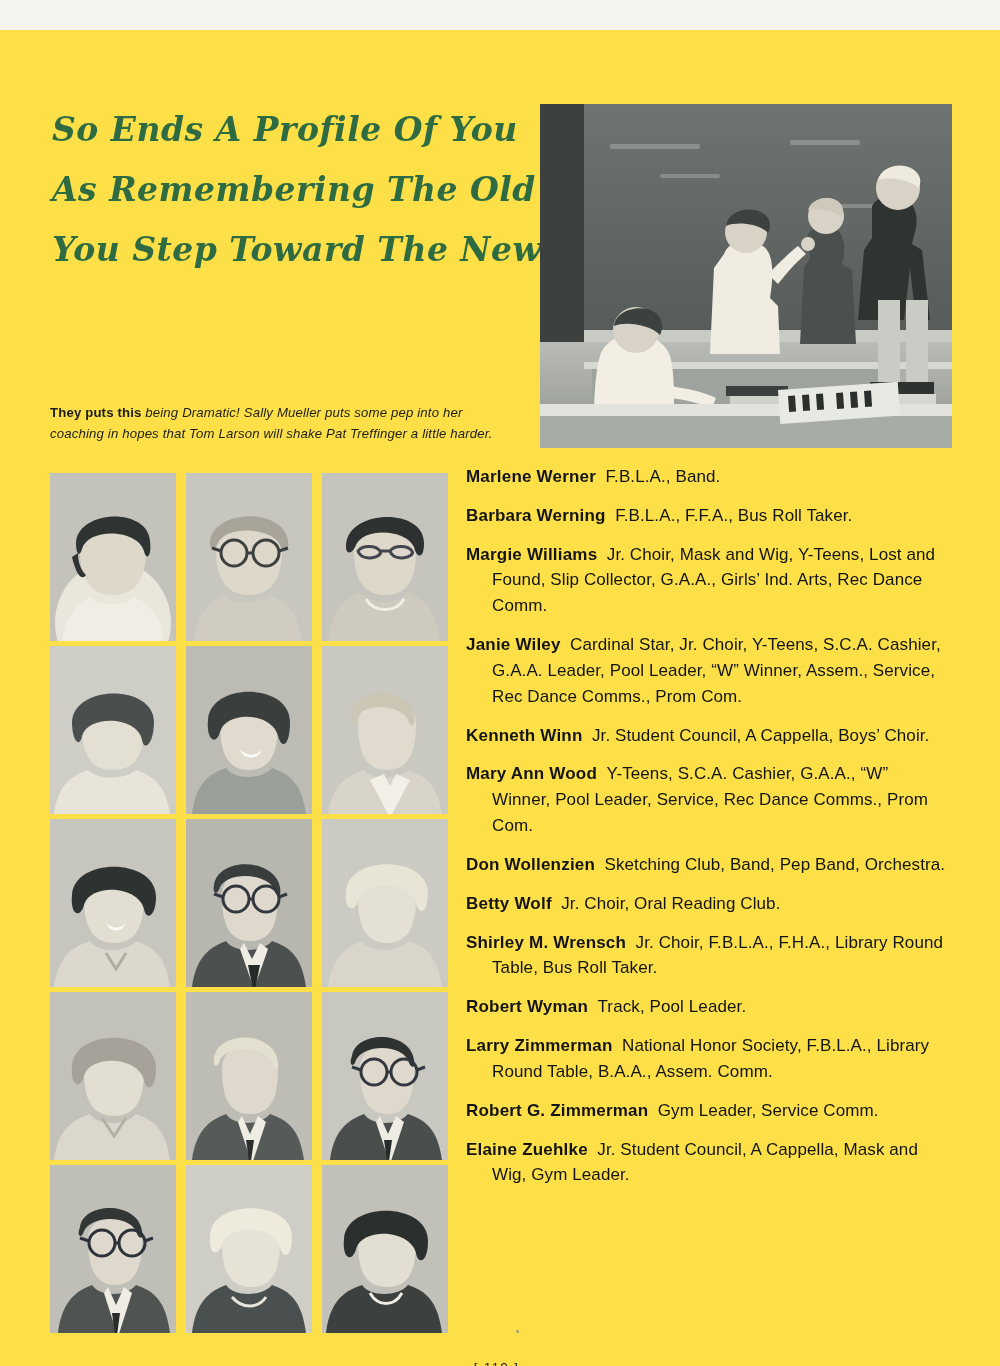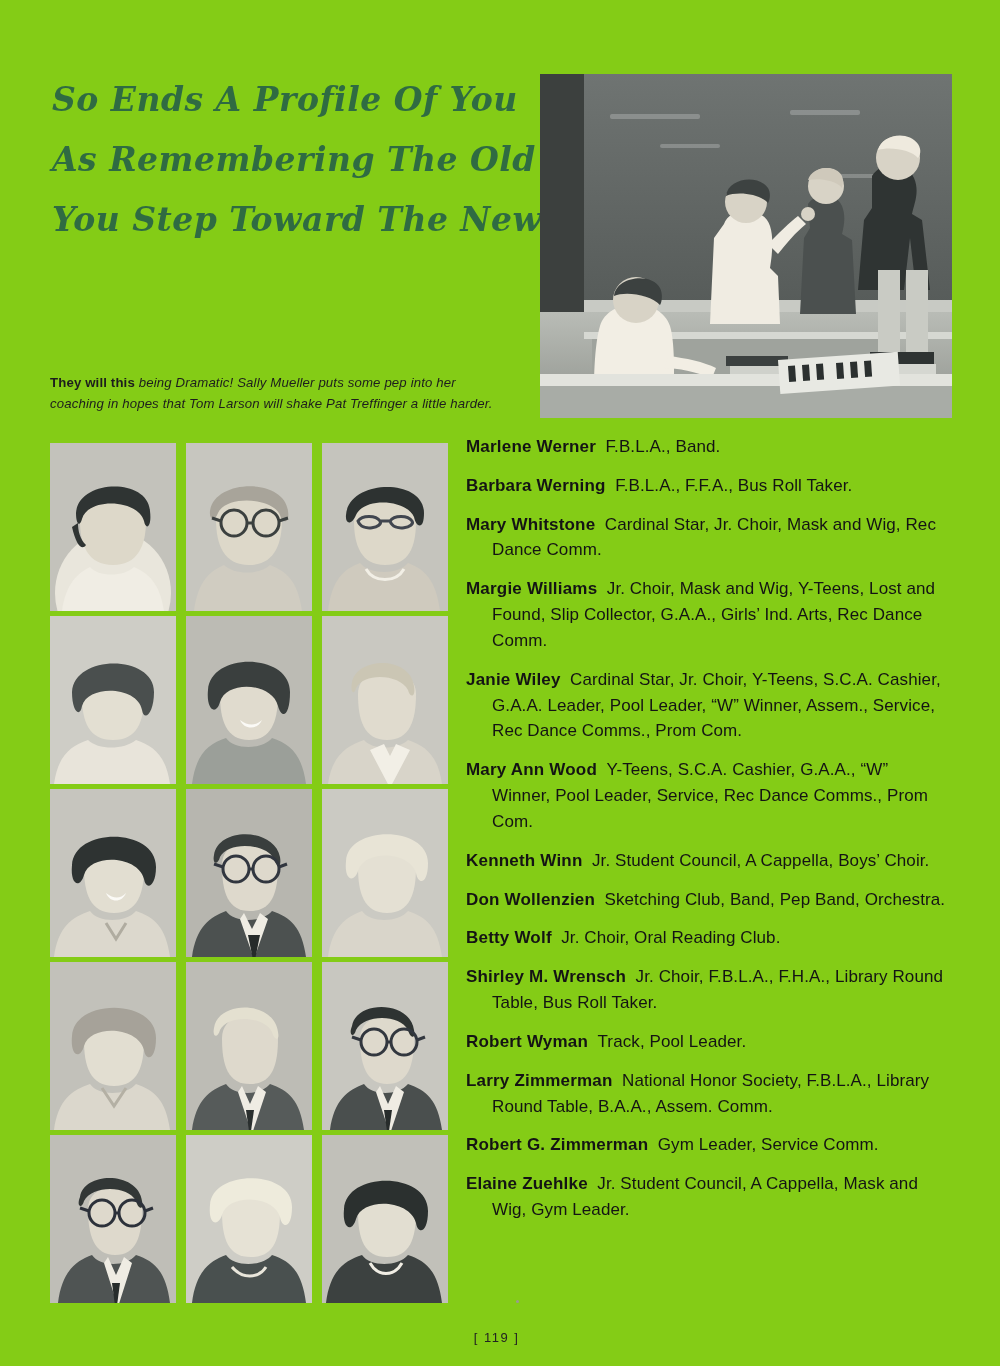--- a/index.html
+++ b/index.html
@@ -11,21 +11,22 @@
     width: 1000px;
     height: 1366px;
     position: relative;
     font-family: "Liberation Sans", sans-serif;
     background: #f4f3ee;
     overflow: hidden;
   }
   .page {
     position: absolute;
     inset: 0;
-    background: #84cc16;
+    background: #fde047;
+    margin-top: 30px;
   }
   
   .headline {
     position: absolute;
     left: 52px;
     top: 70px;
     width: 470px;
     color: #2f6b42;
     font-family: "DejaVu Serif", serif;
     font-style: italic;
@@ -217,21 +218,21 @@
           <rect x="276" y="290" width="7" height="16" transform="rotate(-4 276 290)"></rect>
           <rect x="296" y="289" width="7" height="16" transform="rotate(-4 296 289)"></rect>
           <rect x="310" y="288" width="7" height="16" transform="rotate(-4 310 288)"></rect>
           <rect x="324" y="287" width="7" height="16" transform="rotate(-4 324 287)"></rect>
         </g>
       </g>
     </svg>
   </div>
 
   <div class="caption">
-    <b>They will this</b><span> being Dramatic! Sally Mueller puts some pep into her coaching in hopes that Tom Larson will shake Pat Treffinger a little harder.</span>
+    <b>They puts this</b><span> being Dramatic! Sally Mueller puts some pep into her coaching in hopes that Tom Larson will shake Pat Treffinger a little harder.</span>
   </div>
 
   <div class="portraits">
     <div class="portrait">
       <svg width="126" height="168" viewBox="0 0 126 168">
           <rect width="126" height="168" fill="#c3c2bb"></rect>
           <ellipse cx="63" cy="150" rx="58" ry="62" fill="#e9e6dc"></ellipse>
           <path d="M30 78c0-34 66-34 66 0 0 24-8 44-33 44S30 102 30 78z" fill="#ddd8c9"></path>
           <path d="M26 70c2-34 72-36 74-2 2 16-4 20-6 10-6-22-56-24-62-2-2 8-6 6-6-6z" fill="#2f3433"></path>
           <path d="M22 84c4 18 10 24 14 18-6-6-8-14-8-22z" fill="#2f3433"></path>
@@ -402,33 +403,30 @@
   </div>
 
   <div class="listing">
     <div class="entry">
       <p><span class="nm">Marlene Werner</span>&nbsp;&nbsp;<span class="act">F.B.L.A., Band.</span></p>
     </div>
     <div class="entry">
       <p><span class="nm">Barbara Werning</span>&nbsp;&nbsp;<span class="act">F.B.L.A., F.F.A., Bus Roll Taker.</span></p>
     </div>
     <div class="entry">
-      <p><span class="nm">Mary Whitstone</span>&nbsp;&nbsp;<span class="act">Cardinal Star, Jr. Choir, Mask and Wig, Rec Dance Comm.</span></p>
-    </div>
-    <div class="entry">
       <p><span class="nm">Margie Williams</span>&nbsp;&nbsp;<span class="act">Jr. Choir, Mask and Wig, Y-Teens, Lost and Found, Slip Collector, G.A.A., Girls’ Ind. Arts, Rec Dance Comm.</span></p>
     </div>
     <div class="entry">
       <p><span class="nm">Janie Wiley</span>&nbsp;&nbsp;<span class="act">Cardinal Star, Jr. Choir, Y-Teens, S.C.A. Cashier, G.A.A. Leader, Pool Leader, “W” Winner, Assem., Service, Rec Dance Comms., Prom Com.</span></p>
     </div>
     <div class="entry">
+      <p><span class="nm">Kenneth Winn</span>&nbsp;&nbsp;<span class="act">Jr. Student Council, A Cappella, Boys’ Choir.</span></p>
+    </div>
+    <div class="entry">
       <p><span class="nm">Mary Ann Wood</span>&nbsp;&nbsp;<span class="act">Y-Teens, S.C.A. Cashier, G.A.A., “W” Winner, Pool Leader, Service, Rec Dance Comms., Prom Com.</span></p>
-    </div>
-    <div class="entry">
-      <p><span class="nm">Kenneth Winn</span>&nbsp;&nbsp;<span class="act">Jr. Student Council, A Cappella, Boys’ Choir.</span></p>
     </div>
     <div class="entry">
       <p><span class="nm">Don Wollenzien</span>&nbsp;&nbsp;<span class="act">Sketching Club, Band, Pep Band, Orchestra.</span></p>
     </div>
     <div class="entry">
       <p><span class="nm">Betty Wolf</span>&nbsp;&nbsp;<span class="act">Jr. Choir, Oral Reading Club.</span></p>
     </div>
     <div class="entry">
       <p><span class="nm">Shirley M. Wrensch</span>&nbsp;&nbsp;<span class="act">Jr. Choir, F.B.L.A., F.H.A., Library Round Table, Bus Roll Taker.</span></p>
     </div>

